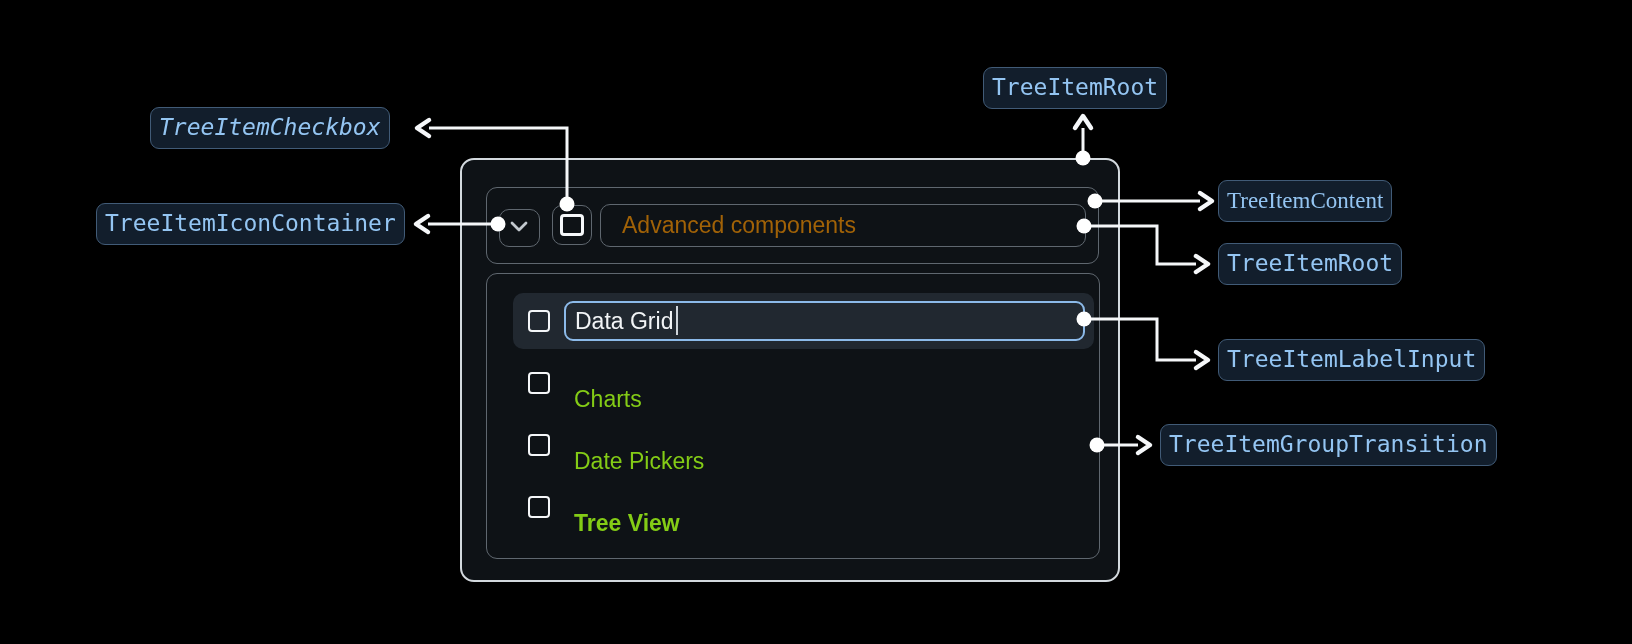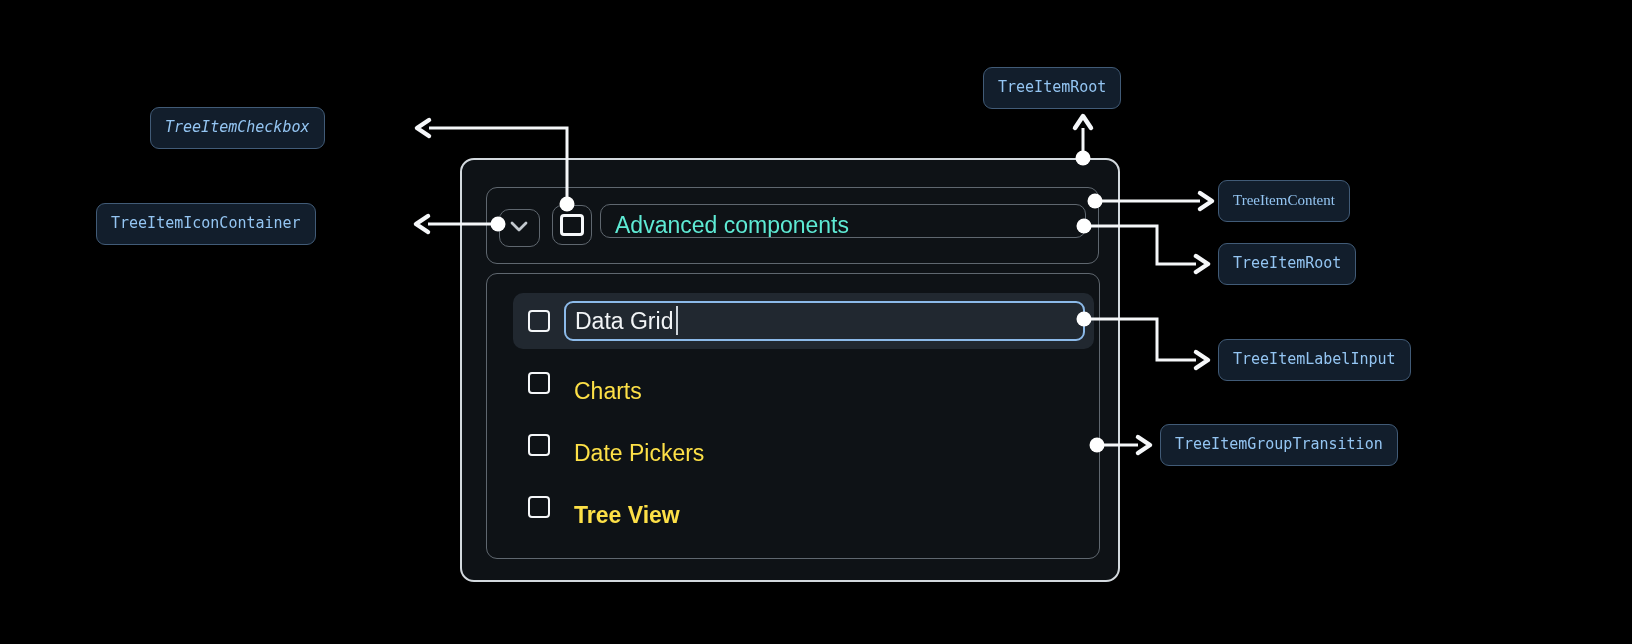--- a/index.html
+++ b/index.html
@@ -11,27 +11,27 @@
     background: #000;
     overflow: hidden;
     font-family: "Liberation Sans", sans-serif;
   }
 
   
   .badge {
     position: absolute;
     height: 42px;
     line-height: 39px;
-    padding: 0 14px;
+    padding: 0 8px;
     background: #121e2c;
     border: 1.5px solid #415b77;
     border-radius: 9px;
     color: #94c5f2;
     font-family: "DejaVu Sans Mono", monospace;
-    font-size: 15px;
+    font-size: 23px;
     white-space: nowrap;
   }
   .badge-checkbox        { left: 150px;  top: 107px; font-style: italic; }
   .badge-icon-container  { left: 96px;   top: 203px; }
   .badge-root           { left: 983px;  top: 67px;  }
   .badge-content        { left: 1218px; top: 180px; font-family: Liberation Serif, serif; }
   .badge-label          { left: 1218px; top: 243px; }
   .badge-label-input    { left: 1218px; top: 339px; }
   .badge-group          { left: 1160px; top: 424px; }
 
@@ -82,27 +82,27 @@
   .checkbox-glyph {
     position: absolute;
     left: 7px; top: 8px;
     width: 24px; height: 22px;
     border: 3px solid #f6f8fa;
     border-radius: 4px;
   }
   .label-box {
     position: absolute;
     left: 113px; top: 16px;
-    right: 12px; height: 34px;
+    right: 12px; height: 43px;
     border: 1.5px solid #5f676f;
     border-radius: 10px;
-    color: #5eead4;
+    color: #a16207;
     font-size: 23px;
     line-height: 41px;
-    padding-left: 14px;
+    padding-left: 21px;
     white-space: nowrap;
     overflow: hidden;
   }
   .tree-group {
     position: absolute;
     left: 24px; top: 113px;
     width: 614px; height: 286px;
     border: 1.5px solid #5f676f;
     border-radius: 11px;
   }
@@ -119,23 +119,23 @@
   .row-checkbox {
     position: absolute;
     left: 15px; top: 17px;
     width: 22px; height: 22px;
     border: 2.5px solid #f4f6f8;
     border-radius: 4px;
     background: transparent;
   }
   .row-label {
     position: absolute;
-    left: 61px; top: 8px;
+    left: 61px; top: 16px;
     height: 56px; line-height: 56px;
-    color: #fde047;
+    color: #84cc16;
     font-size: 23px;
     white-space: nowrap;
   }
   .label-input {
     position: absolute;
     left: 51px; top: 8px;
     width: 521px; height: 40px;
     background: transparent;
     border: 2px solid #8cbae9;
     border-radius: 9px;

